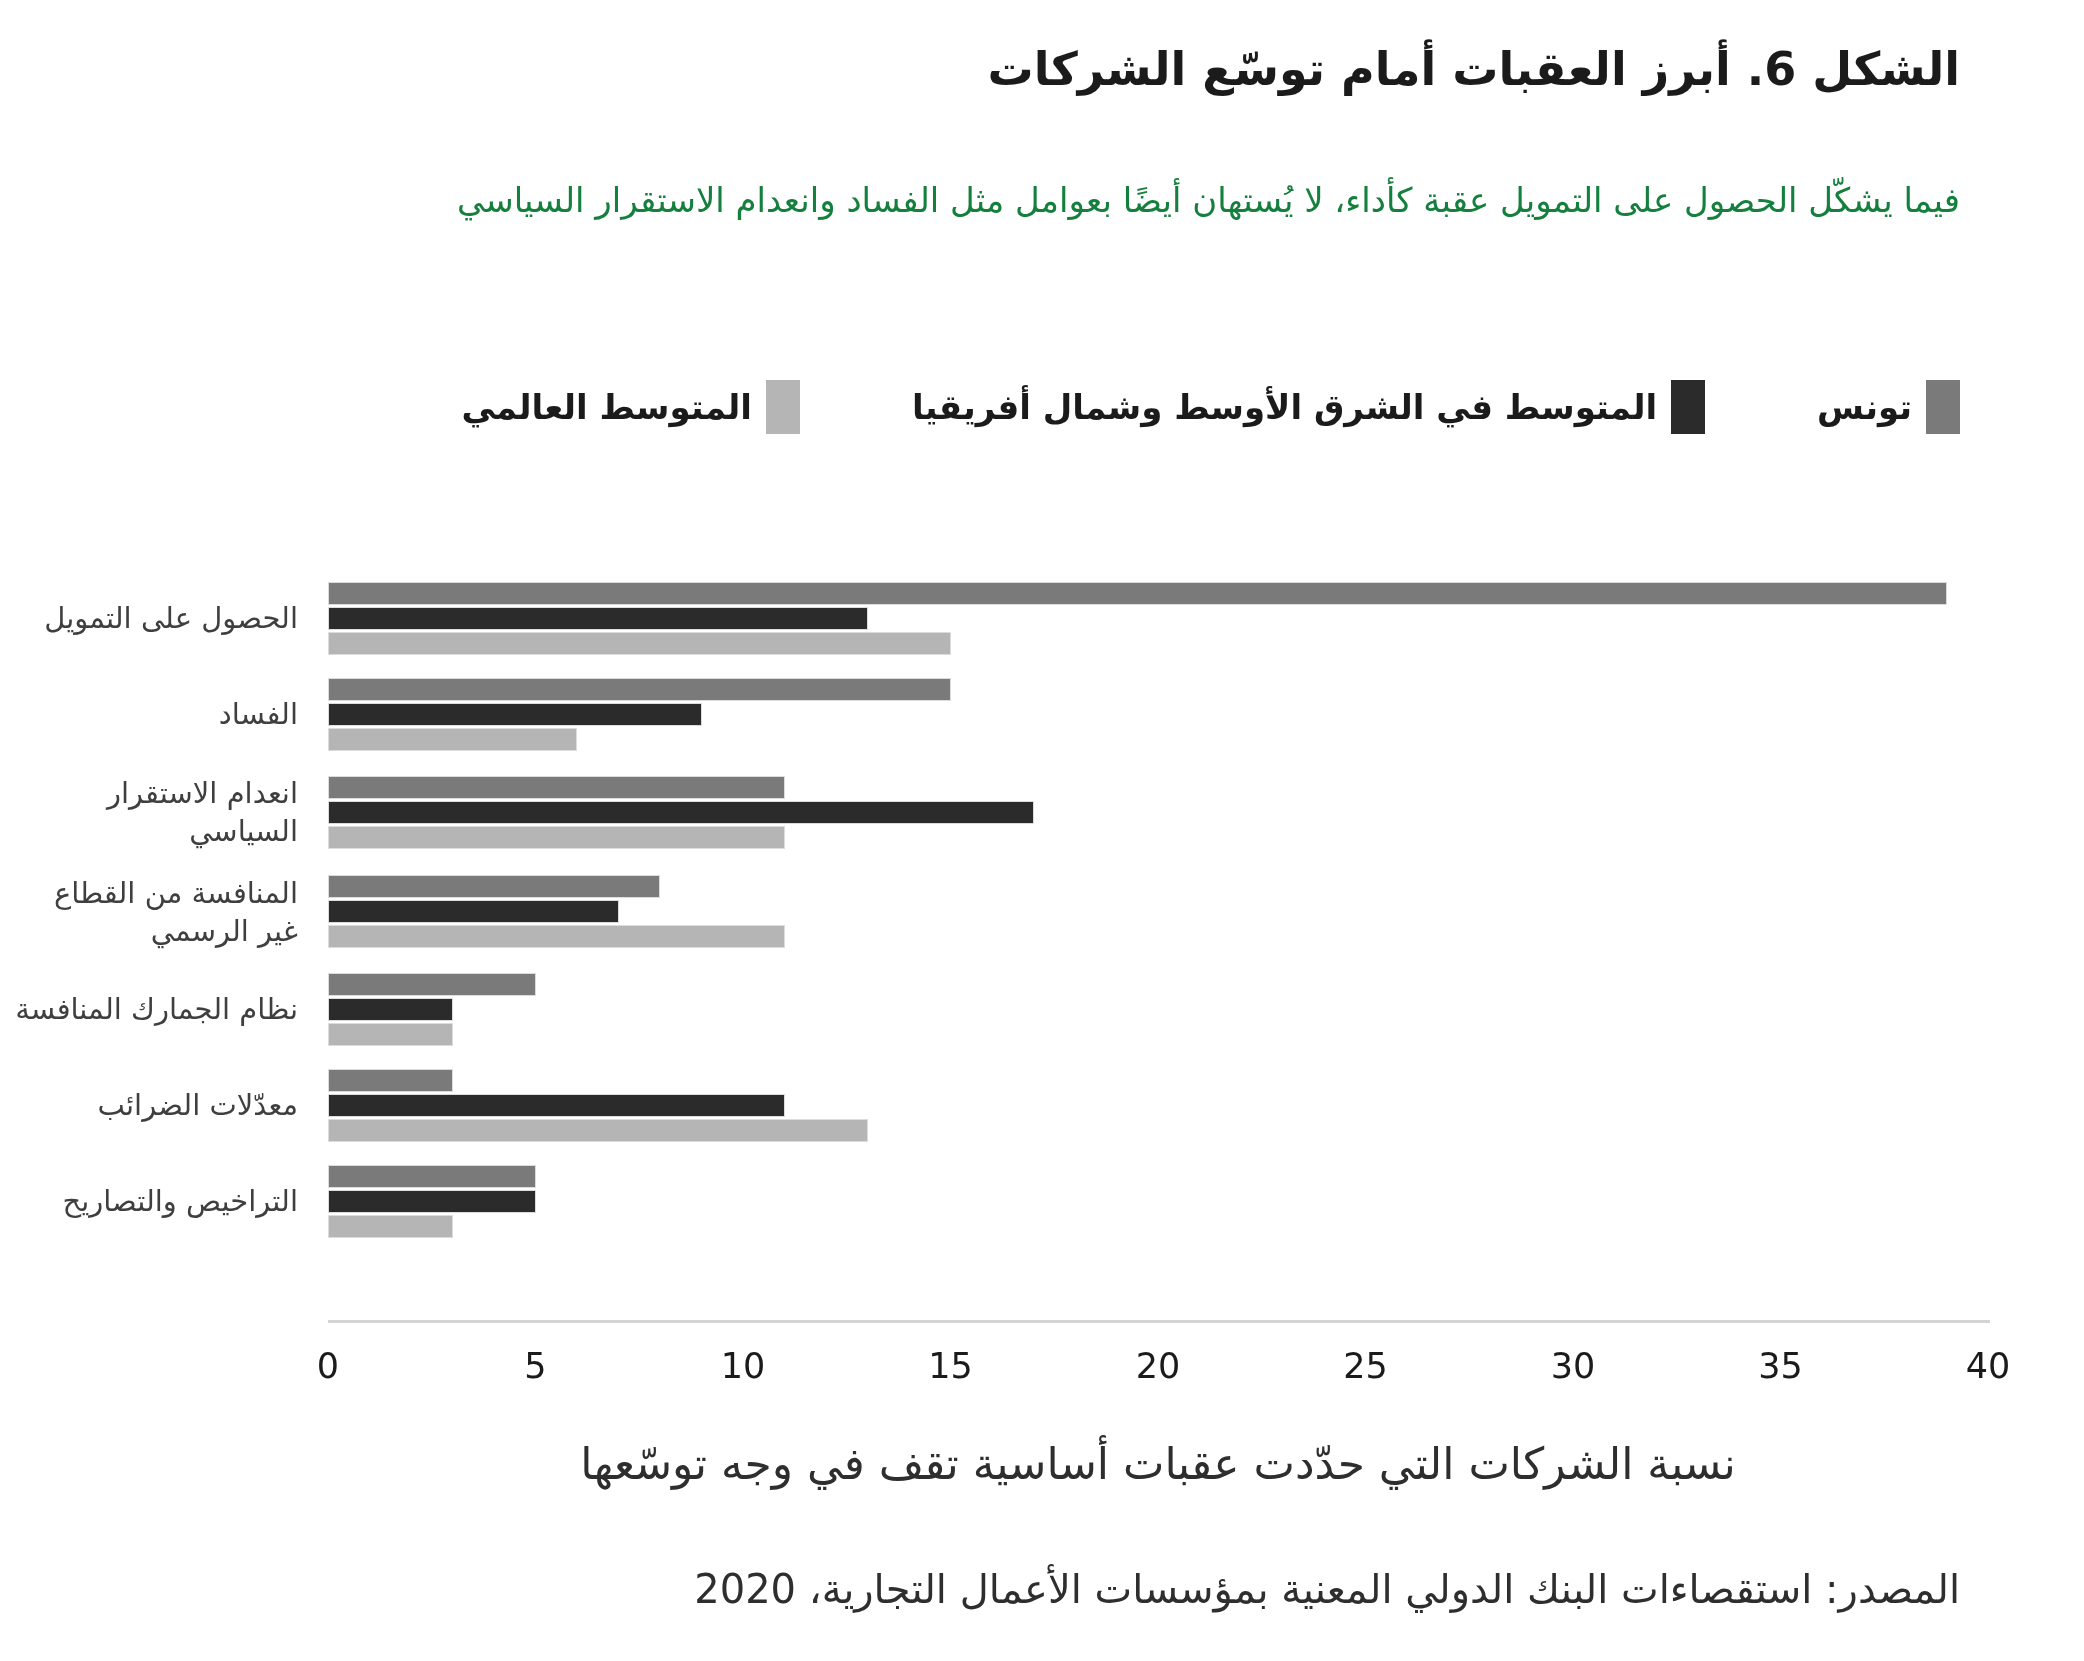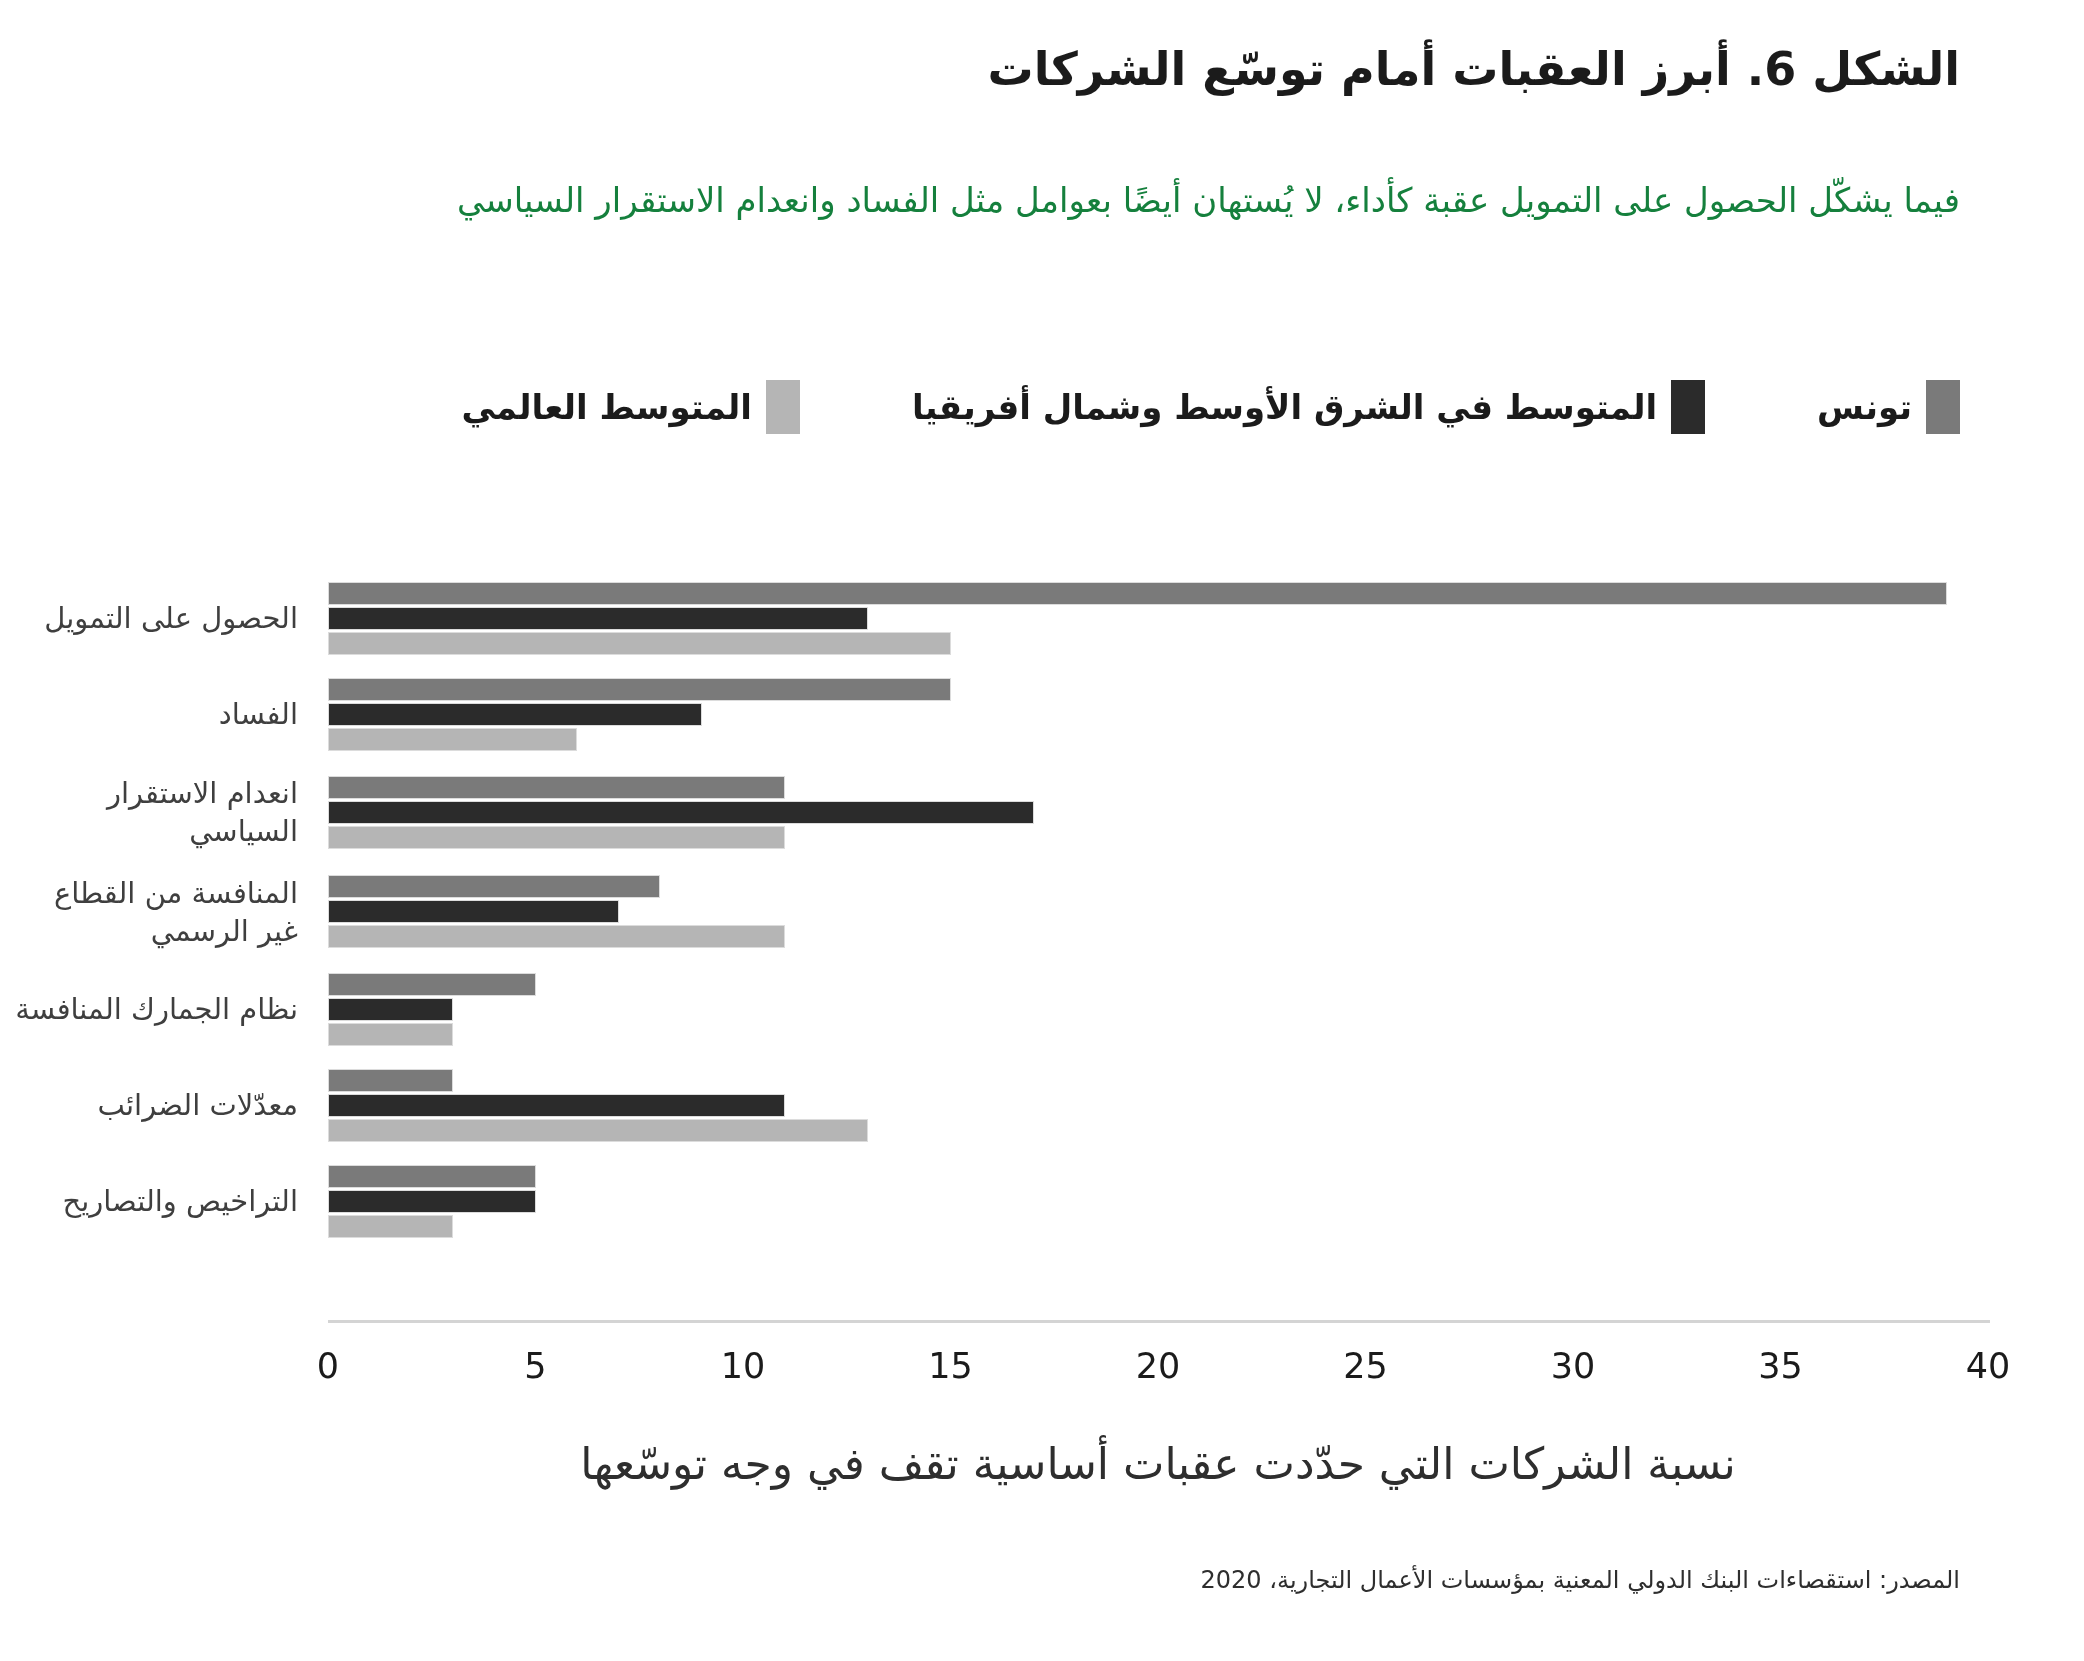--- a/index.html
+++ b/index.html
@@ -95,21 +95,21 @@
     text-align: center;
     direction: rtl;
     font-size: 44px;
     color: #2e2e2e;
   }
   .source {
     position: absolute;
     top: 1566px;
     right: 124px;
     direction: rtl;
-    font-size: 24px;
+    font-size: 40px;
     color: #2e2e2e;
   }
 </style>
 </head>
 <body>
 
 <div id="root">
   <div class="title">الشكل 6. أبرز العقبات أمام توسّع الشركات</div>
   <div class="subtitle">فيما يشكّل الحصول على التمويل عقبة كأداء، لا يُستهان أيضًا بعوامل مثل الفساد وانعدام الاستقرار السياسي</div>
 

